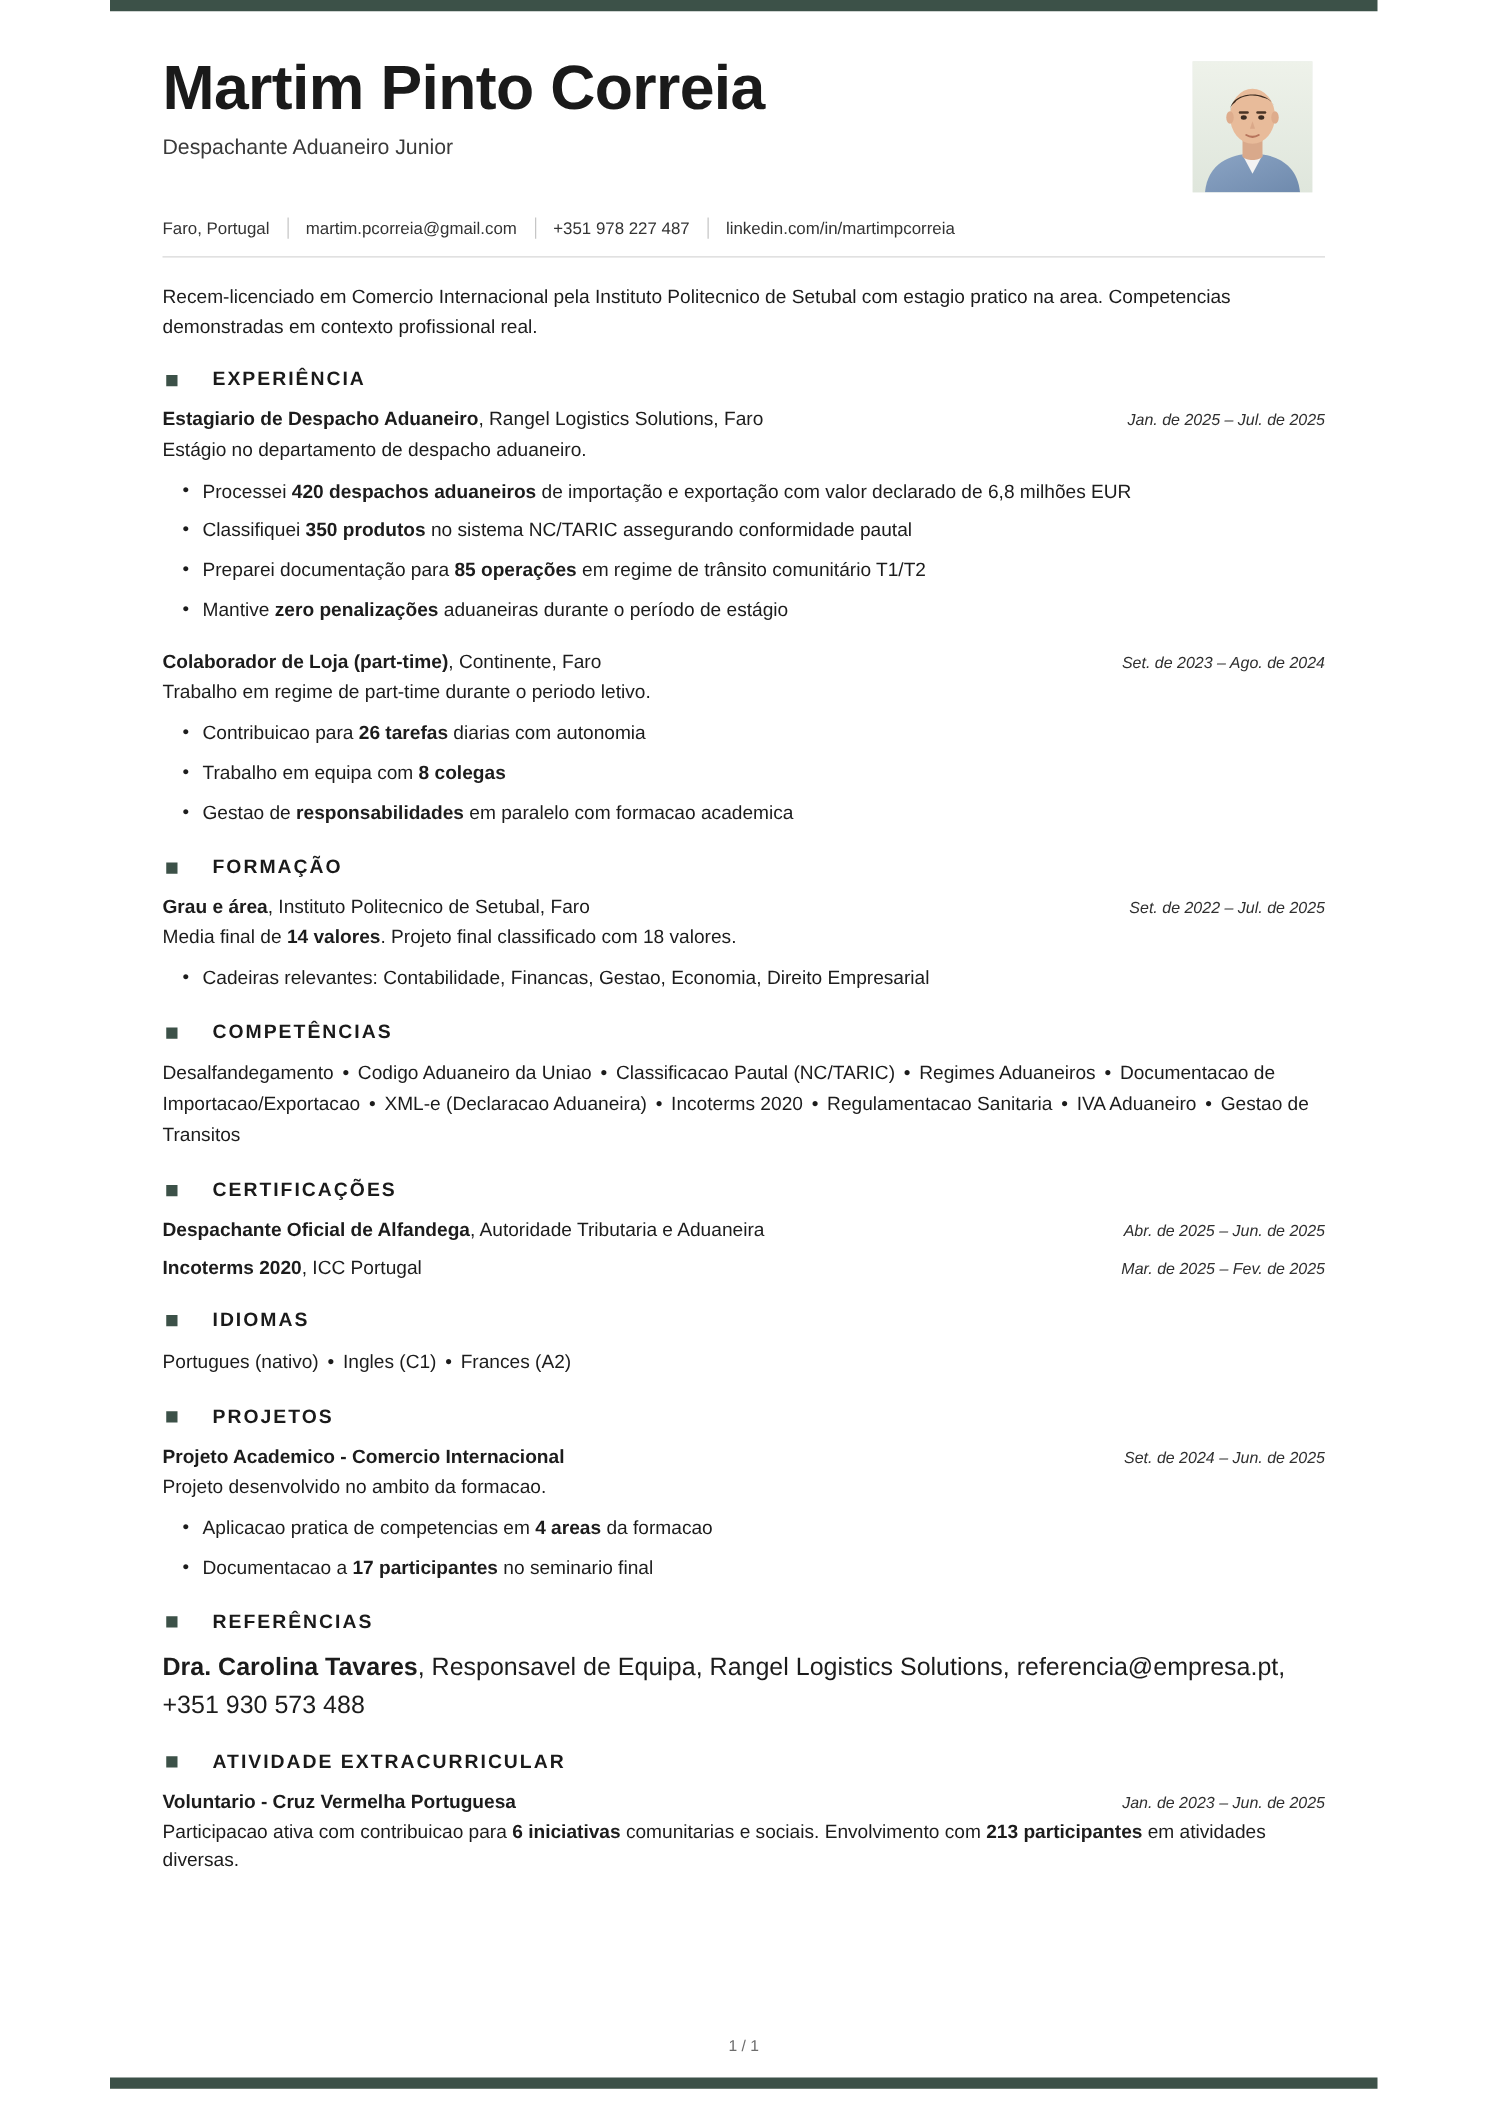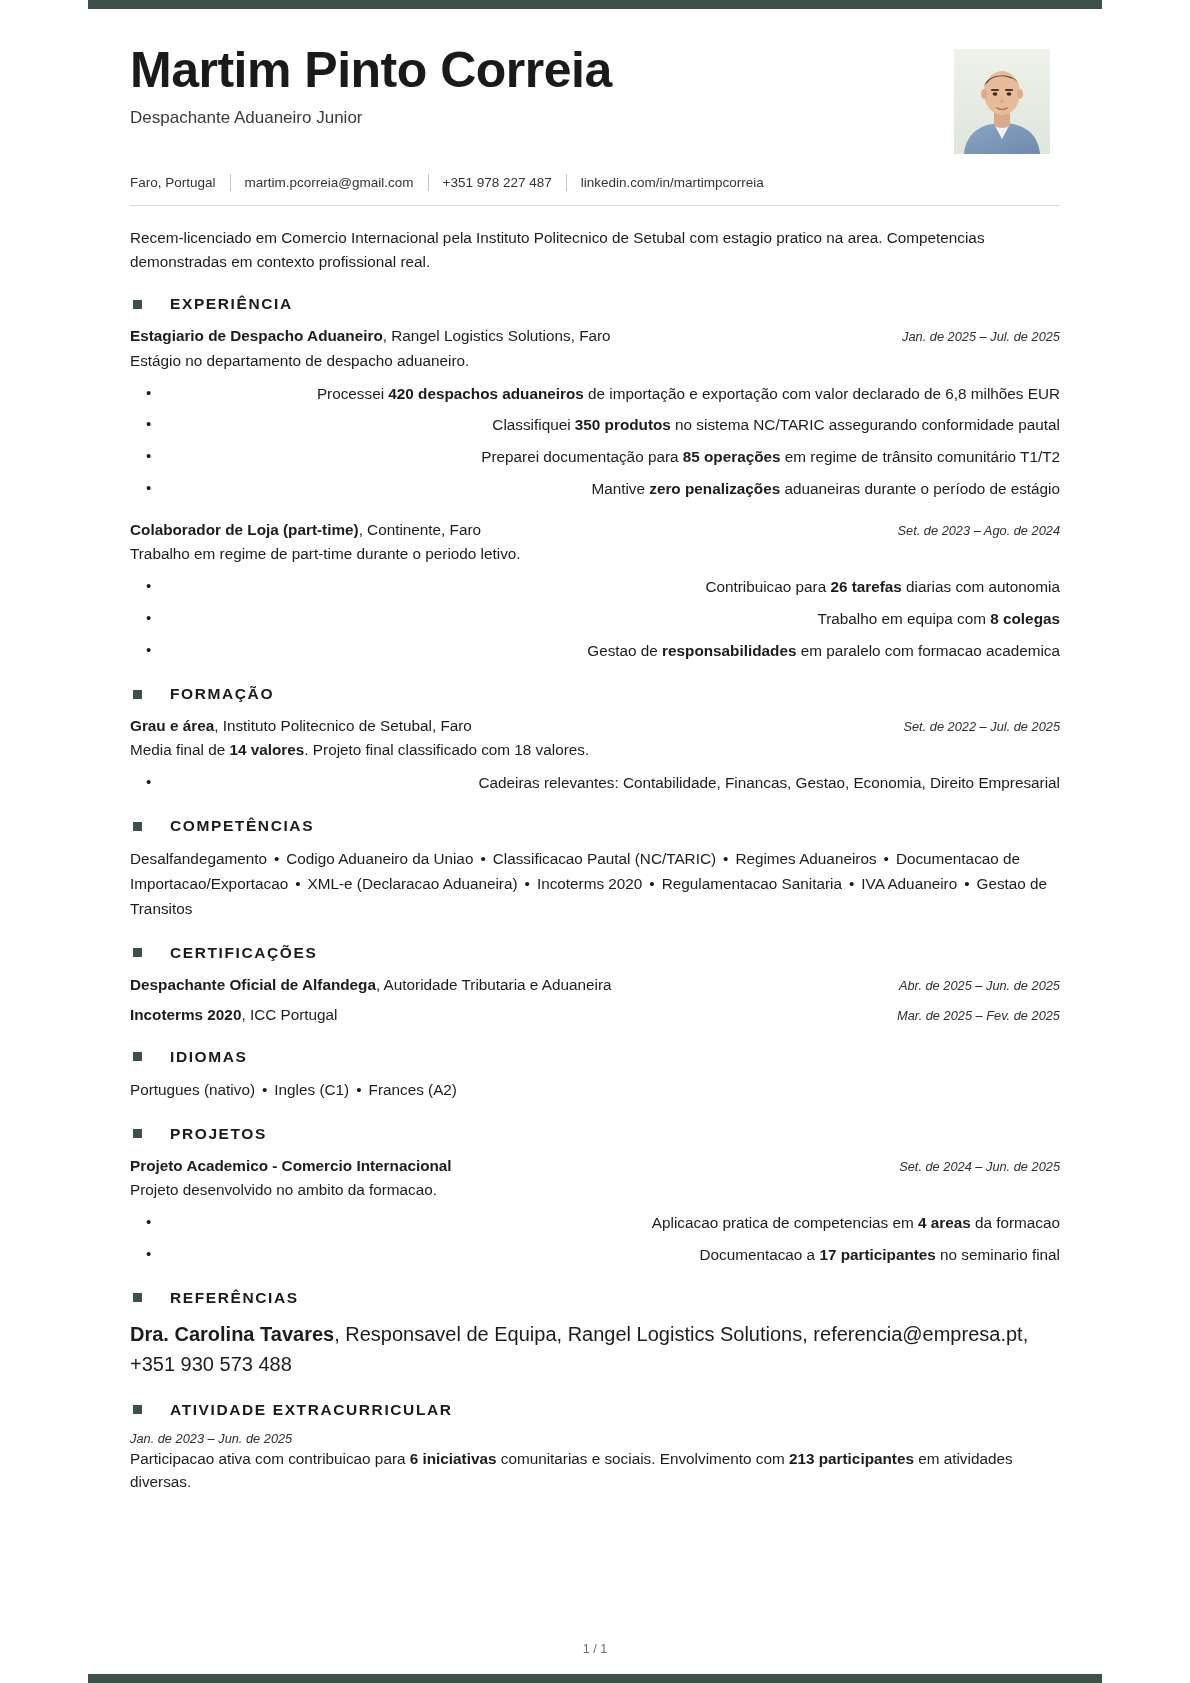--- a/index.html
+++ b/index.html
@@ -158,21 +158,20 @@
   .entry-desc {
     font-size: 15.3px;
     line-height: 1.5;
     color: #1c1c1c;
     margin-top: 2px;
   }
   ul.bullets {
     list-style: none;
     margin: 10px 0 0 0;
     padding: 0;
-    text-align: right;
   }
   ul.bullets li {
     position: relative;
     padding-left: 32px;
     font-size: 15.3px;
     line-height: 1.5;
     color: #1c1c1c;
     margin-bottom: 9px;
   }
   ul.bullets li::before {
@@ -211,21 +210,21 @@
   .extra-desc {
     font-size: 15.3px;
     line-height: 1.5;
     color: #1c1c1c;
     margin-top: 2px;
     max-width: 1040px;
   }
   
   .footer {
     position: absolute;
-    bottom: 0;
+    bottom: 12px;
     left: 0;
     right: 0;
   }
   .page-num {
     text-align: center;
     font-size: 12.5px;
     color: #6d6d6d;
     padding-bottom: 18px;
   }
   .bottom-bar {
@@ -413,20 +412,21 @@
       </div>
       <div class="ref-line"><b>Dra. Carolina Tavares</b><span>, Responsavel de Equipa, Rangel Logistics Solutions, referencia@empresa.pt, +351 930 573 488</span></div>
     </div>
 
     <div class="section">
       <div class="section-heading">
         <span class="sq"></span>
         <span class="section-title">ATIVIDADE EXTRACURRICULAR</span>
       </div>
       <div class="entry-head">
+        <div class="entry-title"><b>Voluntario - Cruz Vermelha Portuguesa</b></div>
         <div class="entry-date">Jan. de 2023 – Jun. de 2025</div>
       </div>
       <div class="extra-desc">
         <span>Participacao ativa com contribuicao para </span><b>6 iniciativas</b><span> comunitarias e sociais. Envolvimento com </span><b>213 participantes</b><span> em atividades diversas.</span>
       </div>
     </div>
 
   </div>
 
   <div class="footer">

